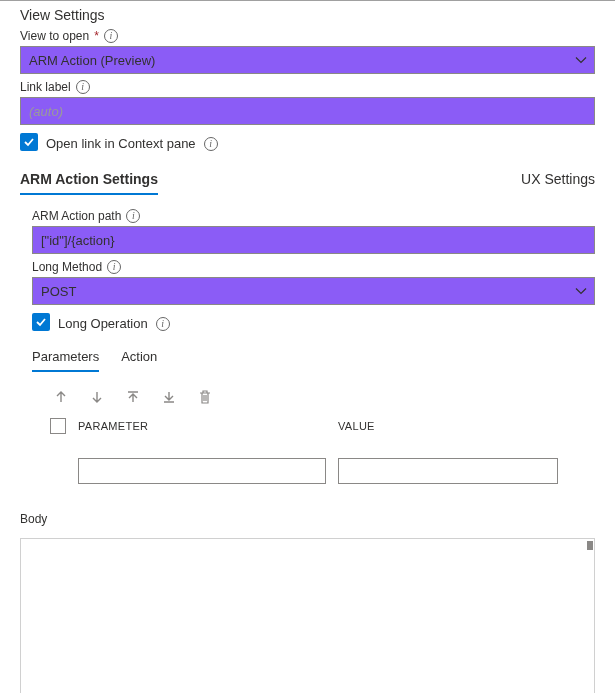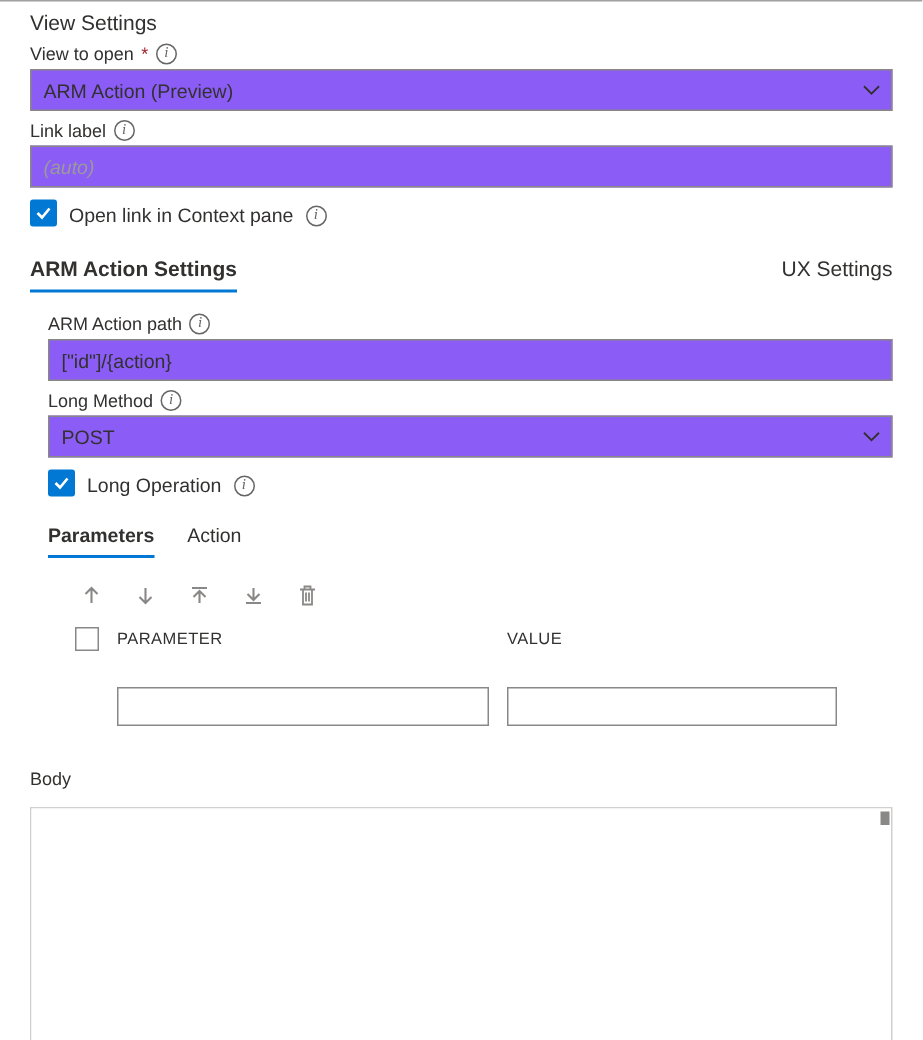--- a/index.html
+++ b/index.html
@@ -18,21 +18,21 @@
   .chevron svg { display: block; }
   .check-row { display: flex; align-items: flex-end; gap: 8px; margin-top: 8px; }
   .checkbox { width: 18px; height: 18px; background: #0078d4; border-radius: 2px; display: flex; align-items: center; justify-content: center; cursor: pointer; flex-shrink: 0; }
   .checkbox svg { display: block; }
   .tabs { display: flex; gap: 24px; margin-top: 16px; border-bottom: none; justify-content: space-between; }
   .tab { font-size: 14px; padding: 4px 0 6px 0; cursor: pointer; color: #323130; }
   .tab.active { font-weight: 600; border-bottom: 2px solid #0078d4; }
   .indent { padding-left: 12px; margin-top: 14px; }
   .subtabs { display: flex; gap: 22px; margin-top: 14px; padding-left: 12px; }
   .subtab { font-size: 13px; padding: 4px 0 6px 0; cursor: pointer; color: #323130; }
-  .subtab.active { font-weight: 700; border-bottom: 2px solid #0078d4; }
+  .subtab.active { font-weight: 400; border-bottom: 2px solid #0078d4; }
   .toolbar { display: flex; gap: 14px; padding: 14px 0 10px 30px; }
   .toolbar-btn { width: 22px; height: 22px; display: flex; align-items: center; justify-content: center; color: #8a8886; cursor: pointer; }
   .param-table { width: 100%; padding-left: 30px; }
   .param-head { display: flex; align-items: center; gap: 12px; margin-bottom: 24px; }
   .head-check { width: 16px; height: 16px; border: 1px solid #8a8886; background: #fff; cursor: pointer; flex-shrink: 0; }
   .col { font-size: 11px; letter-spacing: 0.3px; color: #323130; }
   .col.param { flex: 0 0 248px; }
   .col.value { flex: 1; }
   .param-row { display: flex; gap: 12px; align-items: center; padding-left: 28px; }
   .param-row .cell-input { height: 26px; border: 1px solid #8a8886; background: #fff; }

